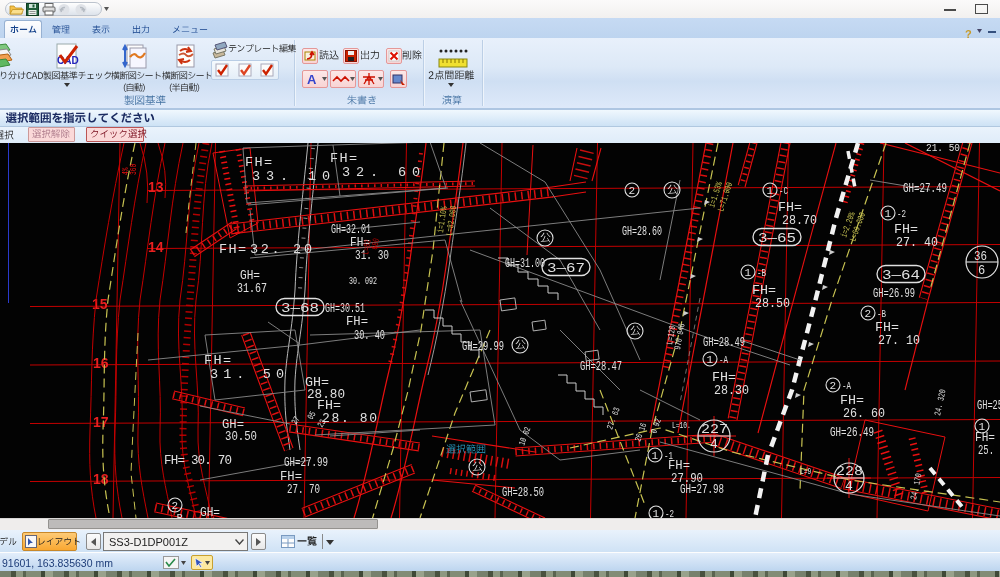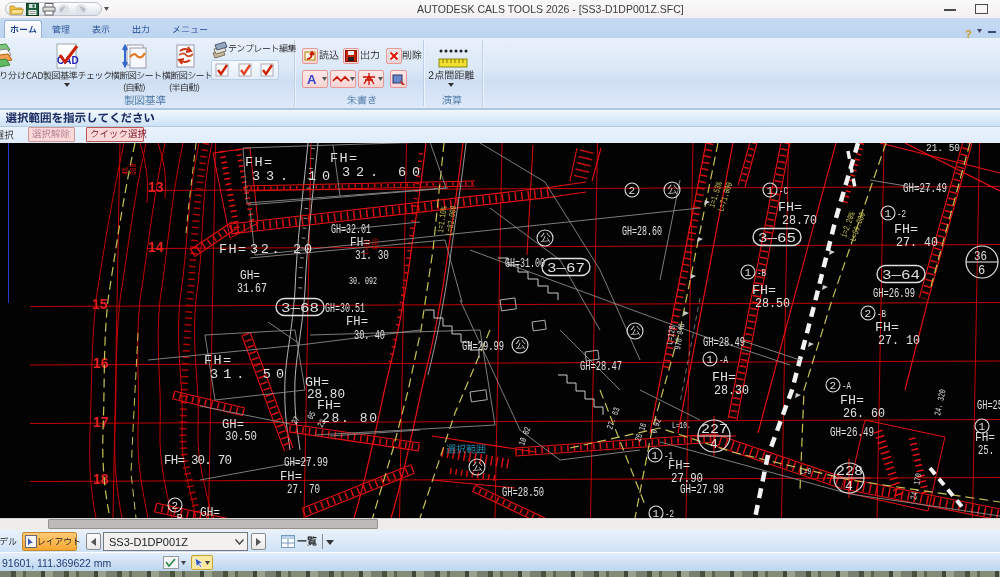--- a/index.html
+++ b/index.html
@@ -28,21 +28,20 @@
     </svg>
 <svg class="abs" style="left:57px;top:4px" width="40" height="11" viewBox="0 0 40 11">
 <circle cx="7" cy="5.5" r="5.5" fill="#dfe2e7"></circle>
       <circle cx="24" cy="5.5" r="5.5" fill="#dfe2e7"></circle>
 <path d="M4 6 Q5 3 8 3.5 M4.5 8 L3.5 5.5 L6.5 5.8" stroke="#b4bac2" stroke-width="1.4" fill="none"></path>
 <path d="M27 6 Q26 3 23 3.5 M26.5 8 L27.5 5.5 L24.5 5.8" stroke="#b4bac2" stroke-width="1.4" fill="none"></path>
     </svg>
 <svg class="abs" style="left:104px;top:7px" width="5" height="4" viewBox="0 0 5 4">
       <path d="M0 0 L5 0 L2.5 4 Z" fill="#555"></path>
     </svg>
-<div class="abs" style="left:417px;top:3px;white-space:nowrap;font-size:10.5px;color:#3b3b3b">AUTODESK CALS TOOLS 2026 - [SS3-D1DP001Z.SFC]</div>
 <div class="abs" style="left:944px;top:9px;width:12px;height:2px;background:#4a4a4a"></div>
 <div class="abs" style="left:975px;top:4px;width:13px;height:10px;border:1.6px solid #4a4a4a"></div>
 <div class="abs" style="left:0px;top:18px;width:1000px;height:20px;background:linear-gradient(#c6daf3,#bdd4ef)"></div>
 <div class="abs" style="left:4px;top:20px;width:38px;height:18px;background:linear-gradient(#fdfdfe,#eef3fa);border:1px solid #97b1d2;border-bottom:none;border-radius:3px 3px 0 0"></div>
 <svg style="position:absolute;left:10px;top:25px;" width="30" height="13" viewBox="0 0 300 130">
       <path transform="translate(0,78)" d="M29 3 26 -7H40V-49H8V-59H40V-73H50V-59H82V-49H50V-7Q50 -2 48 1Q45 3 40 3ZM5 -11Q10 -18 13 -26Q16 -34 18 -42L28 -40Q26 -31 23 -22Q20 -13 15 -6ZM74 -6Q65 -23 61 -39L71 -42Q75 -27 84 -11Z M171 -29H99V-40H171Z M254 2Q253 -1 251 -5L250 -7Q226 -4 188 -2L187 -12L196 -13Q209 -42 217 -71L228 -68Q219 -38 209 -14Q228 -15 246 -17Q240 -29 234 -39L244 -44Q249 -35 254 -24Q259 -14 264 -3Z" fill="#15428b"></path>
     </svg>
 <svg style="position:absolute;left:52px;top:25px;" width="21" height="13" viewBox="0 0 210 130">
       <path transform="translate(0,78)" d="M16 -64Q12 -59 7 -55L3 -58Q13 -65 17 -76L22 -74Q21 -72 19 -68H45V-64H30Q33 -59 35 -56L30 -54Q28 -59 24 -64ZM86 -68V-64H69Q71 -60 74 -56L69 -54Q66 -60 63 -64H55Q52 -60 49 -56L45 -59Q51 -66 55 -76L60 -74Q59 -71 57 -68ZM41 -57H47V-50H84V-36H78V-46H12V-36H6V-50H41ZM71 -23H25V-16H76V7H70V2H25V7H19V-40H71ZM65 -27V-35H25V-27ZM70 -3V-11H25V-3Z M151 -16V-1H176V4H122V-1H146V-16H124V-21H146V-33H126V-72H172V-33H151V-21H174V-16ZM111 -13Q116 -15 121 -17L122 -12Q110 -6 95 -2L94 -7Q98 -9 106 -11V-39H95V-44H106V-66H94V-71H122V-66H111V-44H120V-39H111ZM146 -55V-68H131V-55ZM151 -55H166V-68H151ZM146 -51H131V-38H146ZM151 -51V-38H166V-51Z" fill="#15428b"></path>
     </svg>
@@ -588,21 +587,21 @@
     </svg>
 <svg style="position:absolute;left:297px;top:536px;" width="23" height="15" viewBox="0 0 230 150">
       <path transform="translate(0,87)" d="M95 -33H5V-44H95Z M153 -53V-47H107V-82H153V-75H137V-72H150V-65Q154 -69 158 -74Q161 -79 163 -84L172 -82Q172 -80 170 -76H195V-67H164Q160 -61 155 -57L150 -63V-57H138V-53ZM128 -72V-75H117V-72ZM117 -62H141V-66H117ZM192 -59V-51H158V-59ZM128 -57H117V-53H128ZM186 -11 195 -9V-2Q195 3 193 5Q191 7 186 7H165Q160 7 157 5Q155 2 155 -3V-8H144Q142 0 133 4Q125 8 107 9L104 0Q118 -1 124 -3Q131 -5 133 -8H116V-44H185V-8H166V-4Q166 -2 166 -2Q167 -1 169 -1H186ZM175 -33V-37H126V-33ZM126 -24H175V-27H126ZM175 -18H126V-14H175Z" fill="#1d1d1d"></path>
     </svg>
 <div class="abs" style="left:322px;top:534px;width:1px;height:15px;background:#888"></div>
 <svg class="abs" style="left:326px;top:540px" width="8" height="5" viewBox="0 0 8 5">
       <path d="M0 0 L4 5 L8 0 Z" fill="#333"></path>
     </svg>
 <div class="abs" style="left:0px;top:552px;width:1000px;height:1px;background:#fdfdfd"></div>
 <div class="abs" style="left:0px;top:553px;width:1000px;height:18px;background:linear-gradient(#e3eefb,#bdd5ef)"></div>
-<div class="abs" style="left:2px;top:557px;white-space:nowrap;font-size:10.5px;color:#1e3d78">91601, 111.369622 mm</div>
+<div class="abs" style="left:2px;top:557px;white-space:nowrap;font-size:10.5px;color:#1e3d78">91601, 163.835630 mm</div>
 <div class="abs" style="left:163px;top:556px;width:16px;height:13px;background:#f5f5f5;border:1px solid #999"></div>
 <svg class="abs" style="left:165px;top:558px" width="11" height="9" viewBox="0 0 11 9">
       <path d="M1 4 L4 8 L10 1" stroke="#2a8a4a" stroke-width="1.6" fill="none"></path>
     </svg>
 <svg class="abs" style="left:181px;top:561px" width="5" height="4" viewBox="0 0 5 4">
       <path d="M0 0 L5 0 L2.5 4 Z" fill="#444"></path>
     </svg>
 <div class="abs" style="left:191px;top:555px;width:22px;height:15px;background:#fce9a0;border:1px solid #c8a030;border-radius:2px"></div>
 <svg class="abs" style="left:194px;top:557px" width="11" height="11" viewBox="0 0 11 11">
       <path d="M1 1 L9 6 L5.5 6.5 L8 10 L6.5 10.5 L4.5 7.5 L2.5 9.5 Z" fill="#3355bb" stroke="#fff" stroke-width="0.7"></path>

